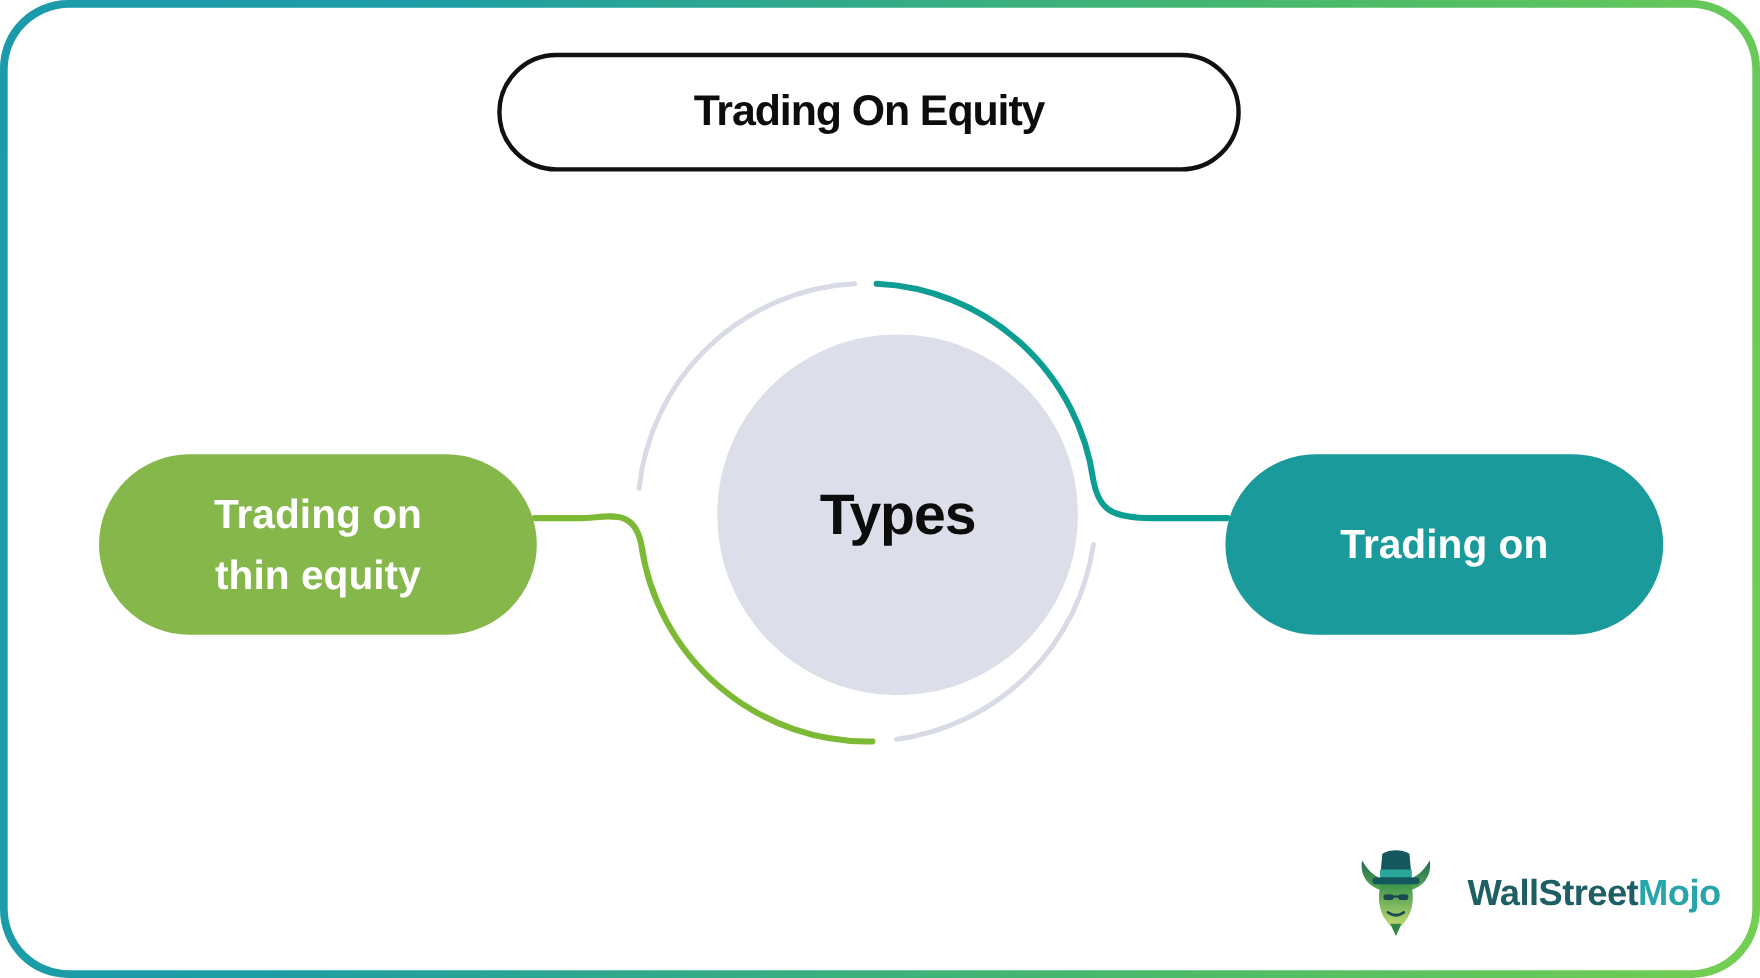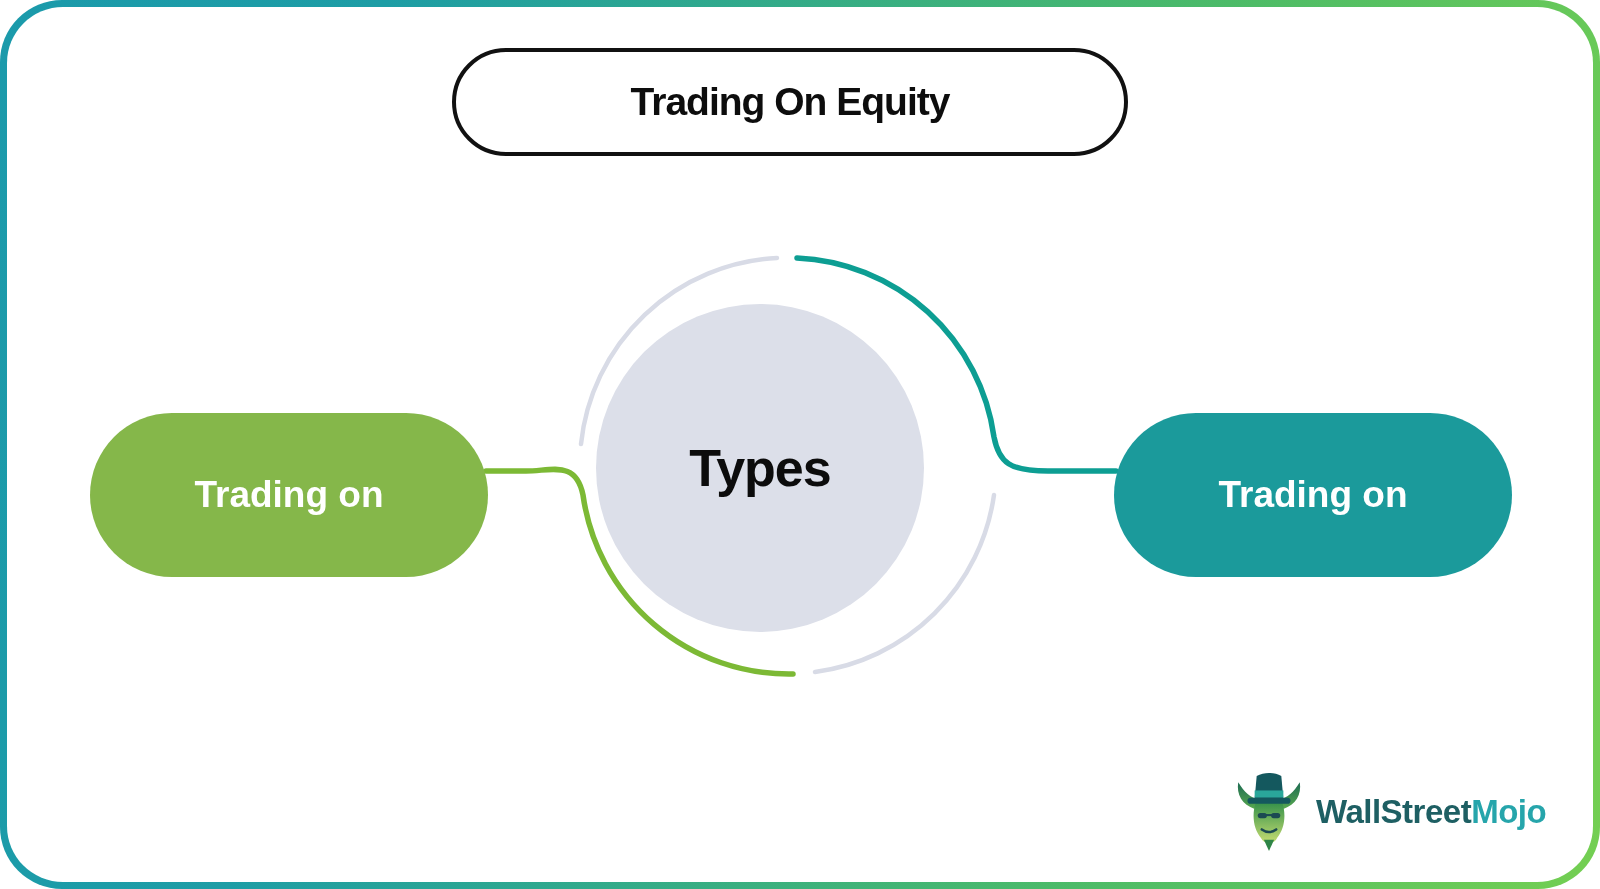--- a/index.html
+++ b/index.html
@@ -48,21 +48,21 @@
   }
   .title-box span {
     font-size: 39px;
     font-weight: 800;
     color: #0d0d0d;
     letter-spacing: -1px;
     white-space: nowrap;
   }
   .center-circle {
     position: absolute;
-    left: 596px;
+    left: 652px;
     top: 304px;
     width: 328px;
     height: 328px;
     border-radius: 50%;
     background: #dcdfe9;
     display: flex;
     align-items: center;
     justify-content: center;
   }
   .center-circle span {
@@ -100,20 +100,21 @@
     top: 772px;
     display: flex;
     align-items: center;
     gap: 10px;
   }
   .logo-text {
     font-size: 33px;
     font-weight: 800;
     letter-spacing: -0.5px;
     white-space: nowrap;
+    margin-left: 18px;
   }
   .logo-text .part1 { color: #1e5f63; }
   .logo-text .part2 { color: #26a5ab; }
 </style>
 </head>
 <body>
 
 <div class="canvas">
 
   <div class="card-bg"></div>
@@ -129,20 +130,21 @@
   <div class="title-box">
     <span>Trading On Equity</span>
   </div>
 
   <div class="center-circle">
     <span>Types</span>
   </div>
 
   <div class="pill pill-thin">
     <span>Trading on</span>
+    <span>thin equity</span>
   </div>
 
   <div class="pill pill-thick">
     <span>Trading on</span>
   </div>
 
   <div class="logo">
     <svg width="74" height="80" viewBox="0 0 72 78">
       <defs>
         <linearGradient id="faceGrad" x1="0" y1="0" x2="0" y2="1">

